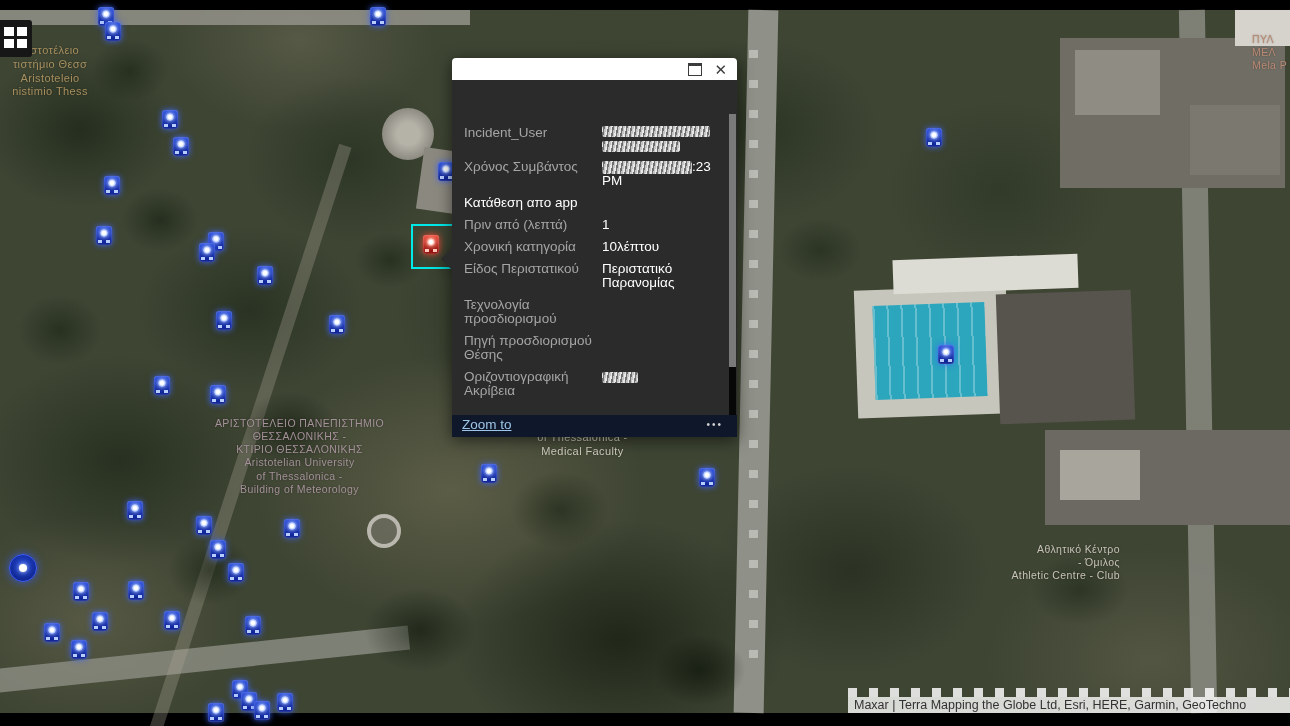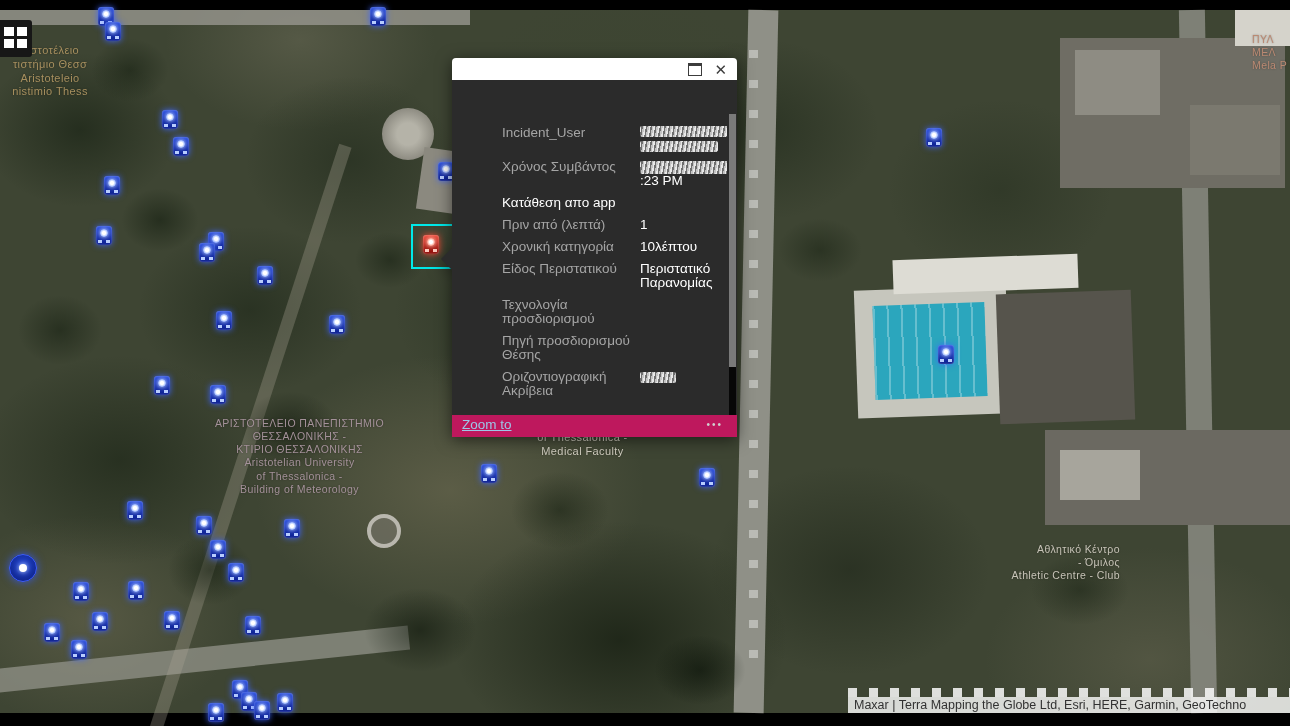--- a/index.html
+++ b/index.html
@@ -68,30 +68,30 @@
   .p-top{position:absolute;left:0;top:0;right:0;height:22px;background:#fff;border-radius:4px 4px 0 0;
     display:flex;justify-content:flex-end;align-items:center;gap:12px;padding-right:10px;box-sizing:border-box;}
   .p-dock{width:12px;height:9px;border:1.5px solid #3c3c3c;border-top:3.5px solid #3c3c3c;cursor:pointer;}
   .p-close{color:#3c3c3c;font-size:15px;font-weight:bold;line-height:1;cursor:pointer;}
   .p-body{position:absolute;left:0;top:22px;right:0;bottom:0;background:#2b2b2b;}
   .p-arrow{position:absolute;left:-11px;top:168px;width:0;height:0;
     border-top:11px solid transparent;border-bottom:11px solid transparent;border-right:11px solid #2b2b2b;}
   .p-title{padding:8px 12px 7px;font-size:15px;font-weight:bold;color:#fff;border-bottom:1px solid #4a4a4a;}
   .p-fields{position:absolute;left:0;top:40px;right:10px;bottom:22px;overflow:hidden;
     padding:6px 6px 0 12px;box-sizing:border-box;font-size:13.5px;}
-  .frow{display:flex;margin-bottom:8px;line-height:14px;margin-left:38px;}
+  .frow{display:flex;margin-bottom:8px;line-height:14px;}
   .flabel{flex:0 0 138px;width:138px;color:#a5a5a5;padding-right:8px;box-sizing:border-box;}
   .fvalue{color:#fff;}
   .fvalue.stack{display:flex;flex-direction:column;gap:4px;}
   .redact{display:inline-block;border-radius:2px;vertical-align:middle;
     background:repeating-linear-gradient(100deg,#e8e8e8 0 1.5px,#6e6e6e 1.5px 3px,#c4c4c4 3px 4.5px);
     filter:blur(.7px);}
   .p-scroll{position:absolute;right:1px;top:34px;bottom:22px;width:7px;background:#070707;cursor:pointer;}
   .p-thumb{position:absolute;left:0;right:0;top:0;height:84%;background:#7a7a7a;cursor:pointer;}
-  .p-footer{position:absolute;left:0;right:0;bottom:0;height:22px;background:#be185d;
+  .p-footer{position:absolute;left:0;right:0;bottom:0;height:22px;background:#0f172a;
     display:flex;align-items:center;justify-content:space-between;padding:0 14px 3px 10px;box-sizing:border-box;}
   .p-zoom{color:#9dc6e8;text-decoration:underline;font-size:13.5px;cursor:pointer;}
   .p-more{color:#d0d0d0;font-size:10px;letter-spacing:2px;cursor:pointer;}
   
   .gridbtn{position:absolute;left:-10px;top:20px;width:42px;height:37px;background:#171717;border-radius:3px;z-index:21;cursor:pointer;}
   .gridicon{position:absolute;right:5px;top:7px;display:grid;grid-template-columns:10px 10px;grid-template-rows:9px 9px;gap:3px;}
   .gridicon span{background:#fff;display:block;}
   .attribution{position:absolute;left:848px;right:0;bottom:13px;height:16px;z-index:15;
     background:rgba(255,255,255,.8);color:#323232;font-size:12.5px;line-height:16px;
     padding-left:6px;white-space:nowrap;overflow:hidden;}

